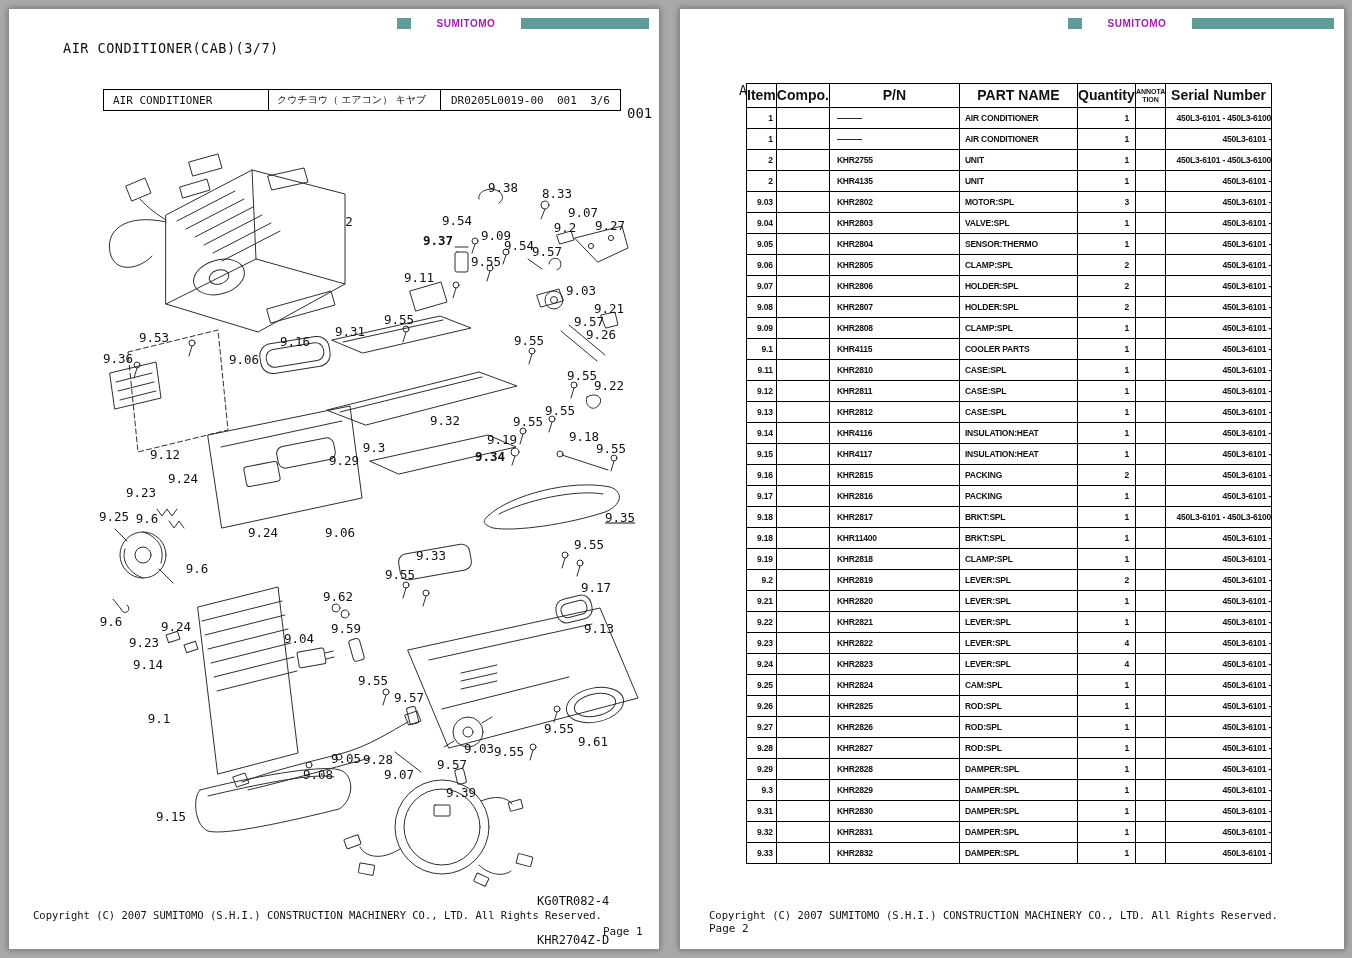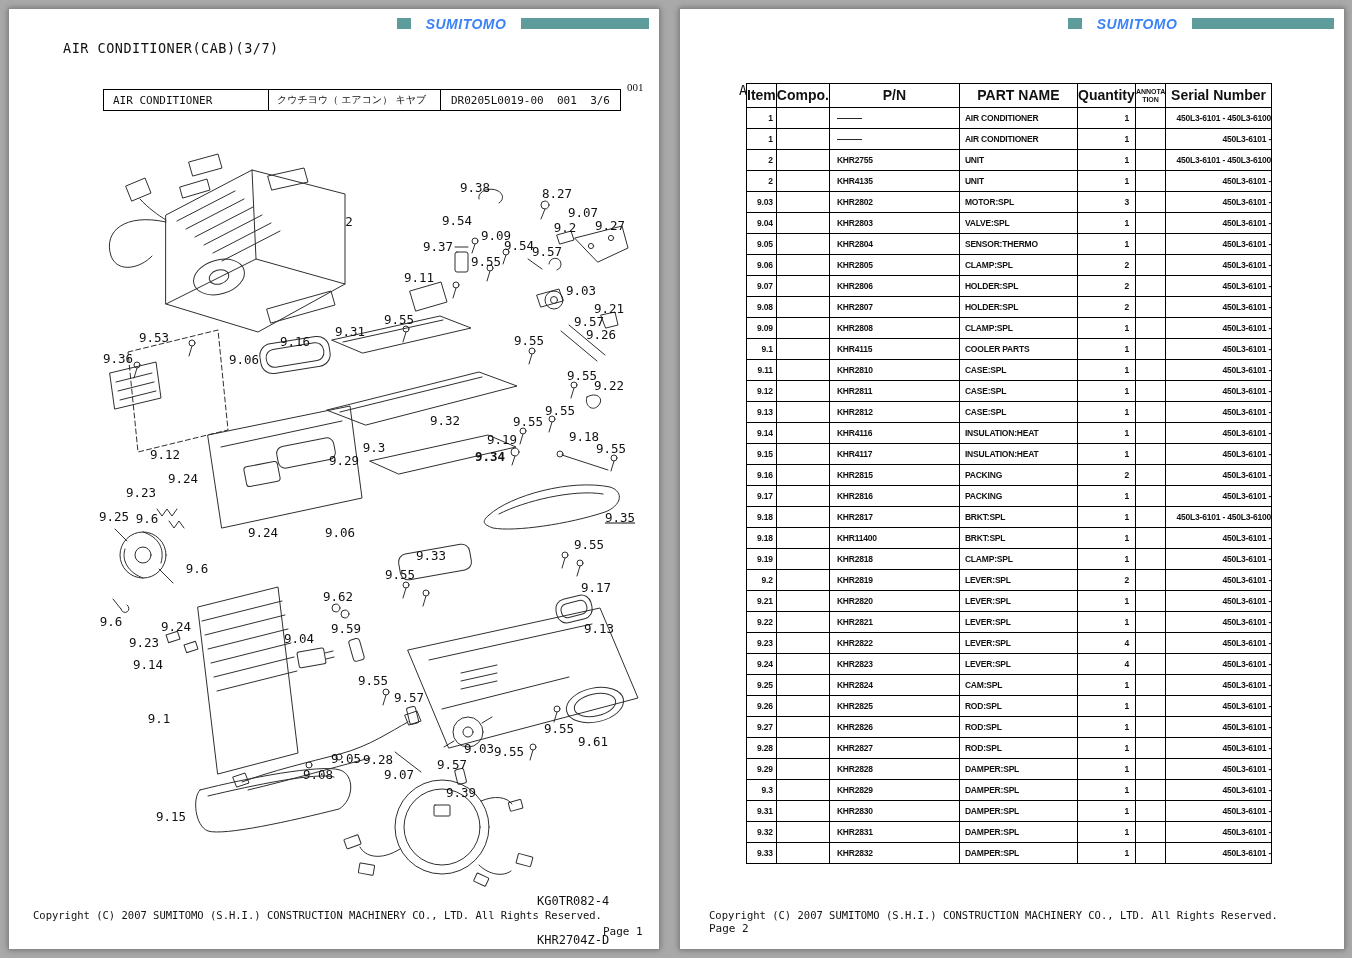--- a/index.html
+++ b/index.html
@@ -18,34 +18,34 @@
     box-shadow:0 0 6px rgba(0,0,0,.35);
     overflow:hidden;
   }
   .page-left  { left:8px;   width:652px; }
   .page-right { left:679px; width:666px; }
 
   
   .brandbar { position:absolute; top:9px; left:388px; right:10px; height:11px; background:#5e9c9c; }
   .logobox  { position:absolute; top:3px; left:402px; width:110px; height:23px; background:#fff;
               display:flex; align-items:center; justify-content:center; }
-  .logotext { color:#3b82f6; font-family:"Liberation Sans", sans-serif; font-weight:bold;
-              font-size:14px; letter-spacing:.5px;font-style:italic; }
+  .logotext { color:#a21caf; font-family:"Liberation Sans", sans-serif; font-weight:bold;
+              font-size:10px; letter-spacing:.5px; }
 
   .doc-title { position:absolute; left:54px; top:31px; font-size:13.5px; letter-spacing:.5px; white-space:pre; }
   .page-right .doc-title { left:59px; top:37px;margin-top:36px; }
 
   
   .hdr-table { position:absolute; left:94px; top:80px; display:flex; height:22px; }
   .hdr-cell  { border:1px solid #000; display:flex; align-items:center; font-size:11px; white-space:pre; background:#fff; }
   .hdr-cell + .hdr-cell { border-left:none; }
   .hc1 { width:166px; padding-left:9px; }
   .hc2 { width:172px; padding-left:8px; font-size:10px; font-family:"DejaVu Sans", sans-serif; }
   .hc3 { width:180px; padding:0 10px; justify-content:space-between; }
-  .hdr-rev { position:absolute; left:618px; top:72px; font-size:11px;font-family:Liberation Serif, serif; }
+  .hdr-rev { position:absolute; left:618px; top:96px; font-size:14px; }
 
   .legend { position:absolute; left:302px; top:121px; font-size:13px; line-height:16px; white-space:pre; }
 
   .diagram { position:absolute; left:0; top:0; width:652px; height:942px; }
 
   .callout-layer { position:absolute; inset:0; pointer-events:none; }
   .callout { position:absolute; transform:translate(-50%,-50%); font-size:12.5px; white-space:nowrap; }
 
   .dwgnos { position:absolute; left:528px; top:860px; font-size:12px; line-height:13px; white-space:pre; }
 
@@ -234,29 +234,29 @@
         <use href="#scr" x="417" y="584"></use>
           <use href="#scr" x="548" y="700"></use>
         <use href="#scr" x="524" y="738"></use>
           <use href="#scr" x="377" y="683"></use>
         <use href="#scr" x="447" y="276"></use>
       </g>
     </g>
   </svg>
 
   <div class="callout-layer">
-      <span class="callout" style="left: 466px; top: 178px;">9.38</span>
-      <span class="callout" style="left: 548px; top: 184px;">8.27</span>
+      <span class="callout" style="left: 494px; top: 178px;">9.38</span>
+      <span class="callout" style="left: 548px; top: 184px;">8.33</span>
       <span class="callout" style="left: 574px; top: 203px;">9.07</span>
       <span class="callout" style="left: 448px; top: 211px;">9.54</span>
       <span class="callout" style="left: 340px; top: 212px;">2</span>
       <span class="callout" style="left: 556px; top: 218px;">9.2</span>
       <span class="callout" style="left: 601px; top: 216px;">9.27</span>
       <span class="callout" style="left: 487px; top: 226px;">9.09</span>
-      <span class="callout" style="left: 429px; top: 237px;">9.37</span>
+      <span class="callout" style="left: 429px; top: 231px; font-weight: bold;">9.37</span>
       <span class="callout" style="left: 510px; top: 236px;">9.54</span>
       <span class="callout" style="left: 538px; top: 242px;">9.57</span>
       <span class="callout" style="left: 477px; top: 252px;">9.55</span>
       <span class="callout" style="left: 410px; top: 268px;">9.11</span>
       <span class="callout" style="left: 572px; top: 281px;">9.03</span>
       <span class="callout" style="left: 600px; top: 299px;">9.21</span>
       <span class="callout" style="left: 390px; top: 310px;">9.55</span>
       <span class="callout" style="left: 580px; top: 312px;">9.57</span>
       <span class="callout" style="left: 341px; top: 322px;">9.31</span>
       <span class="callout" style="left: 592px; top: 325px;">9.26</span>

